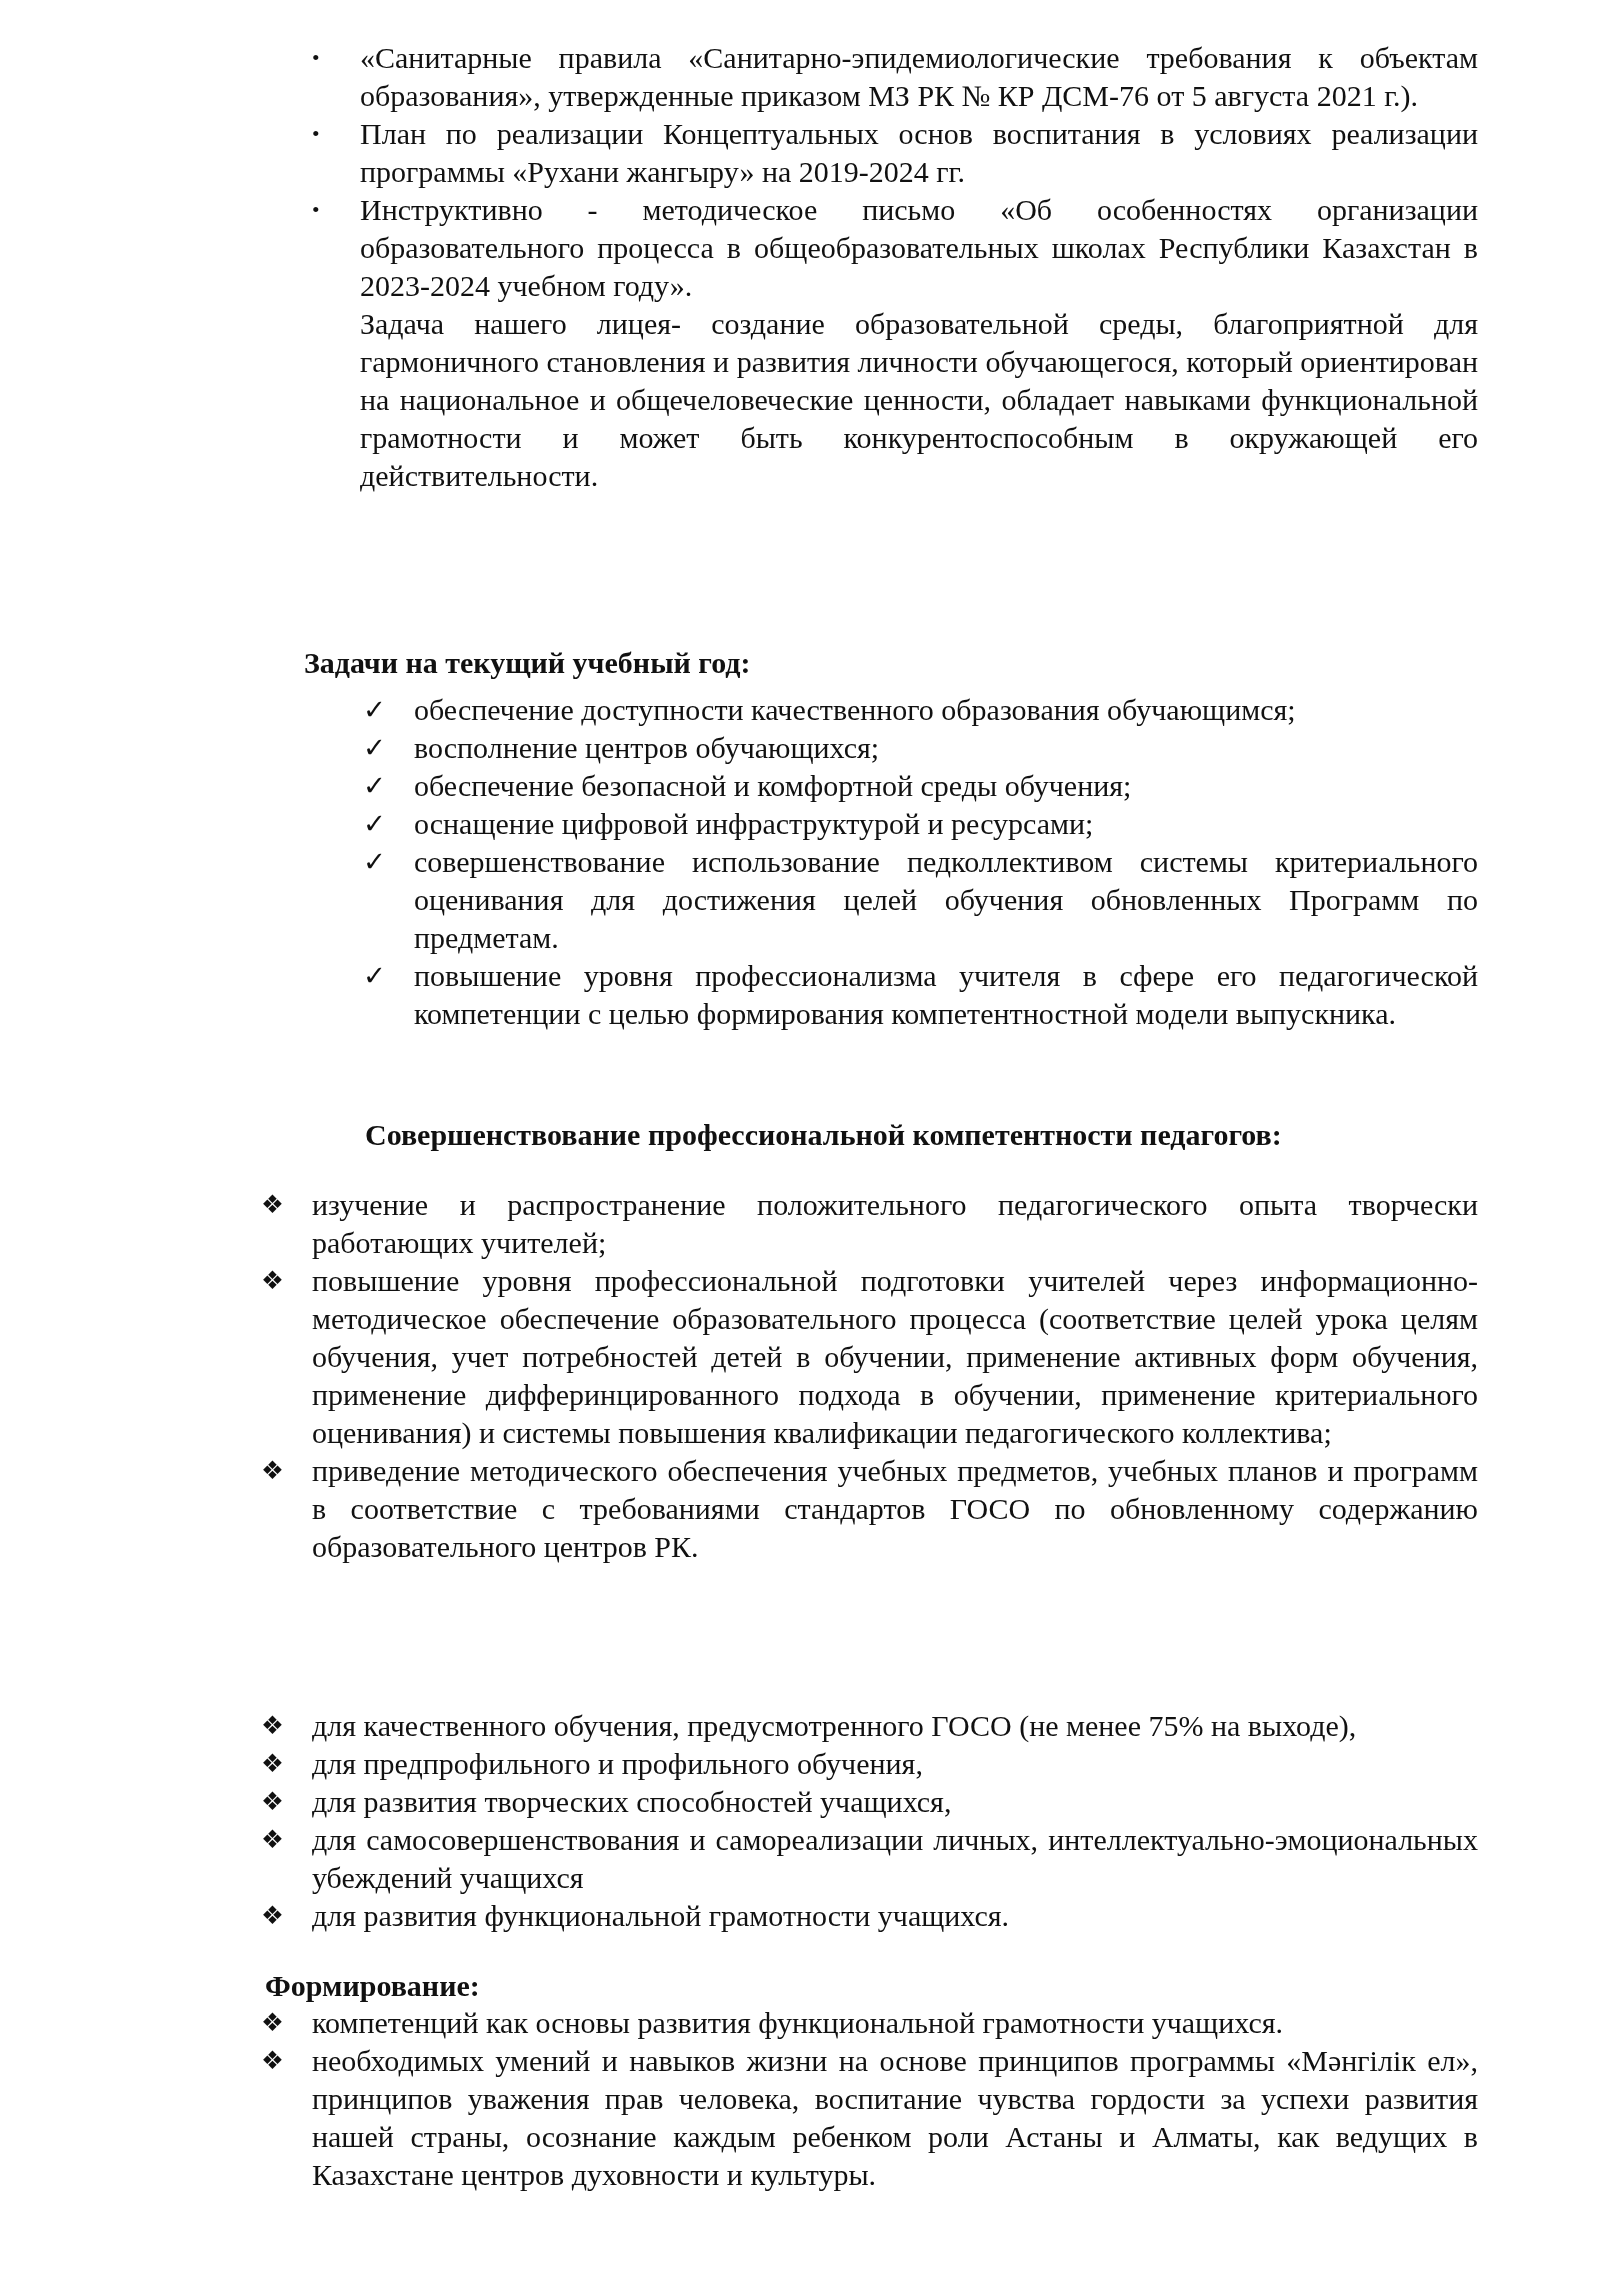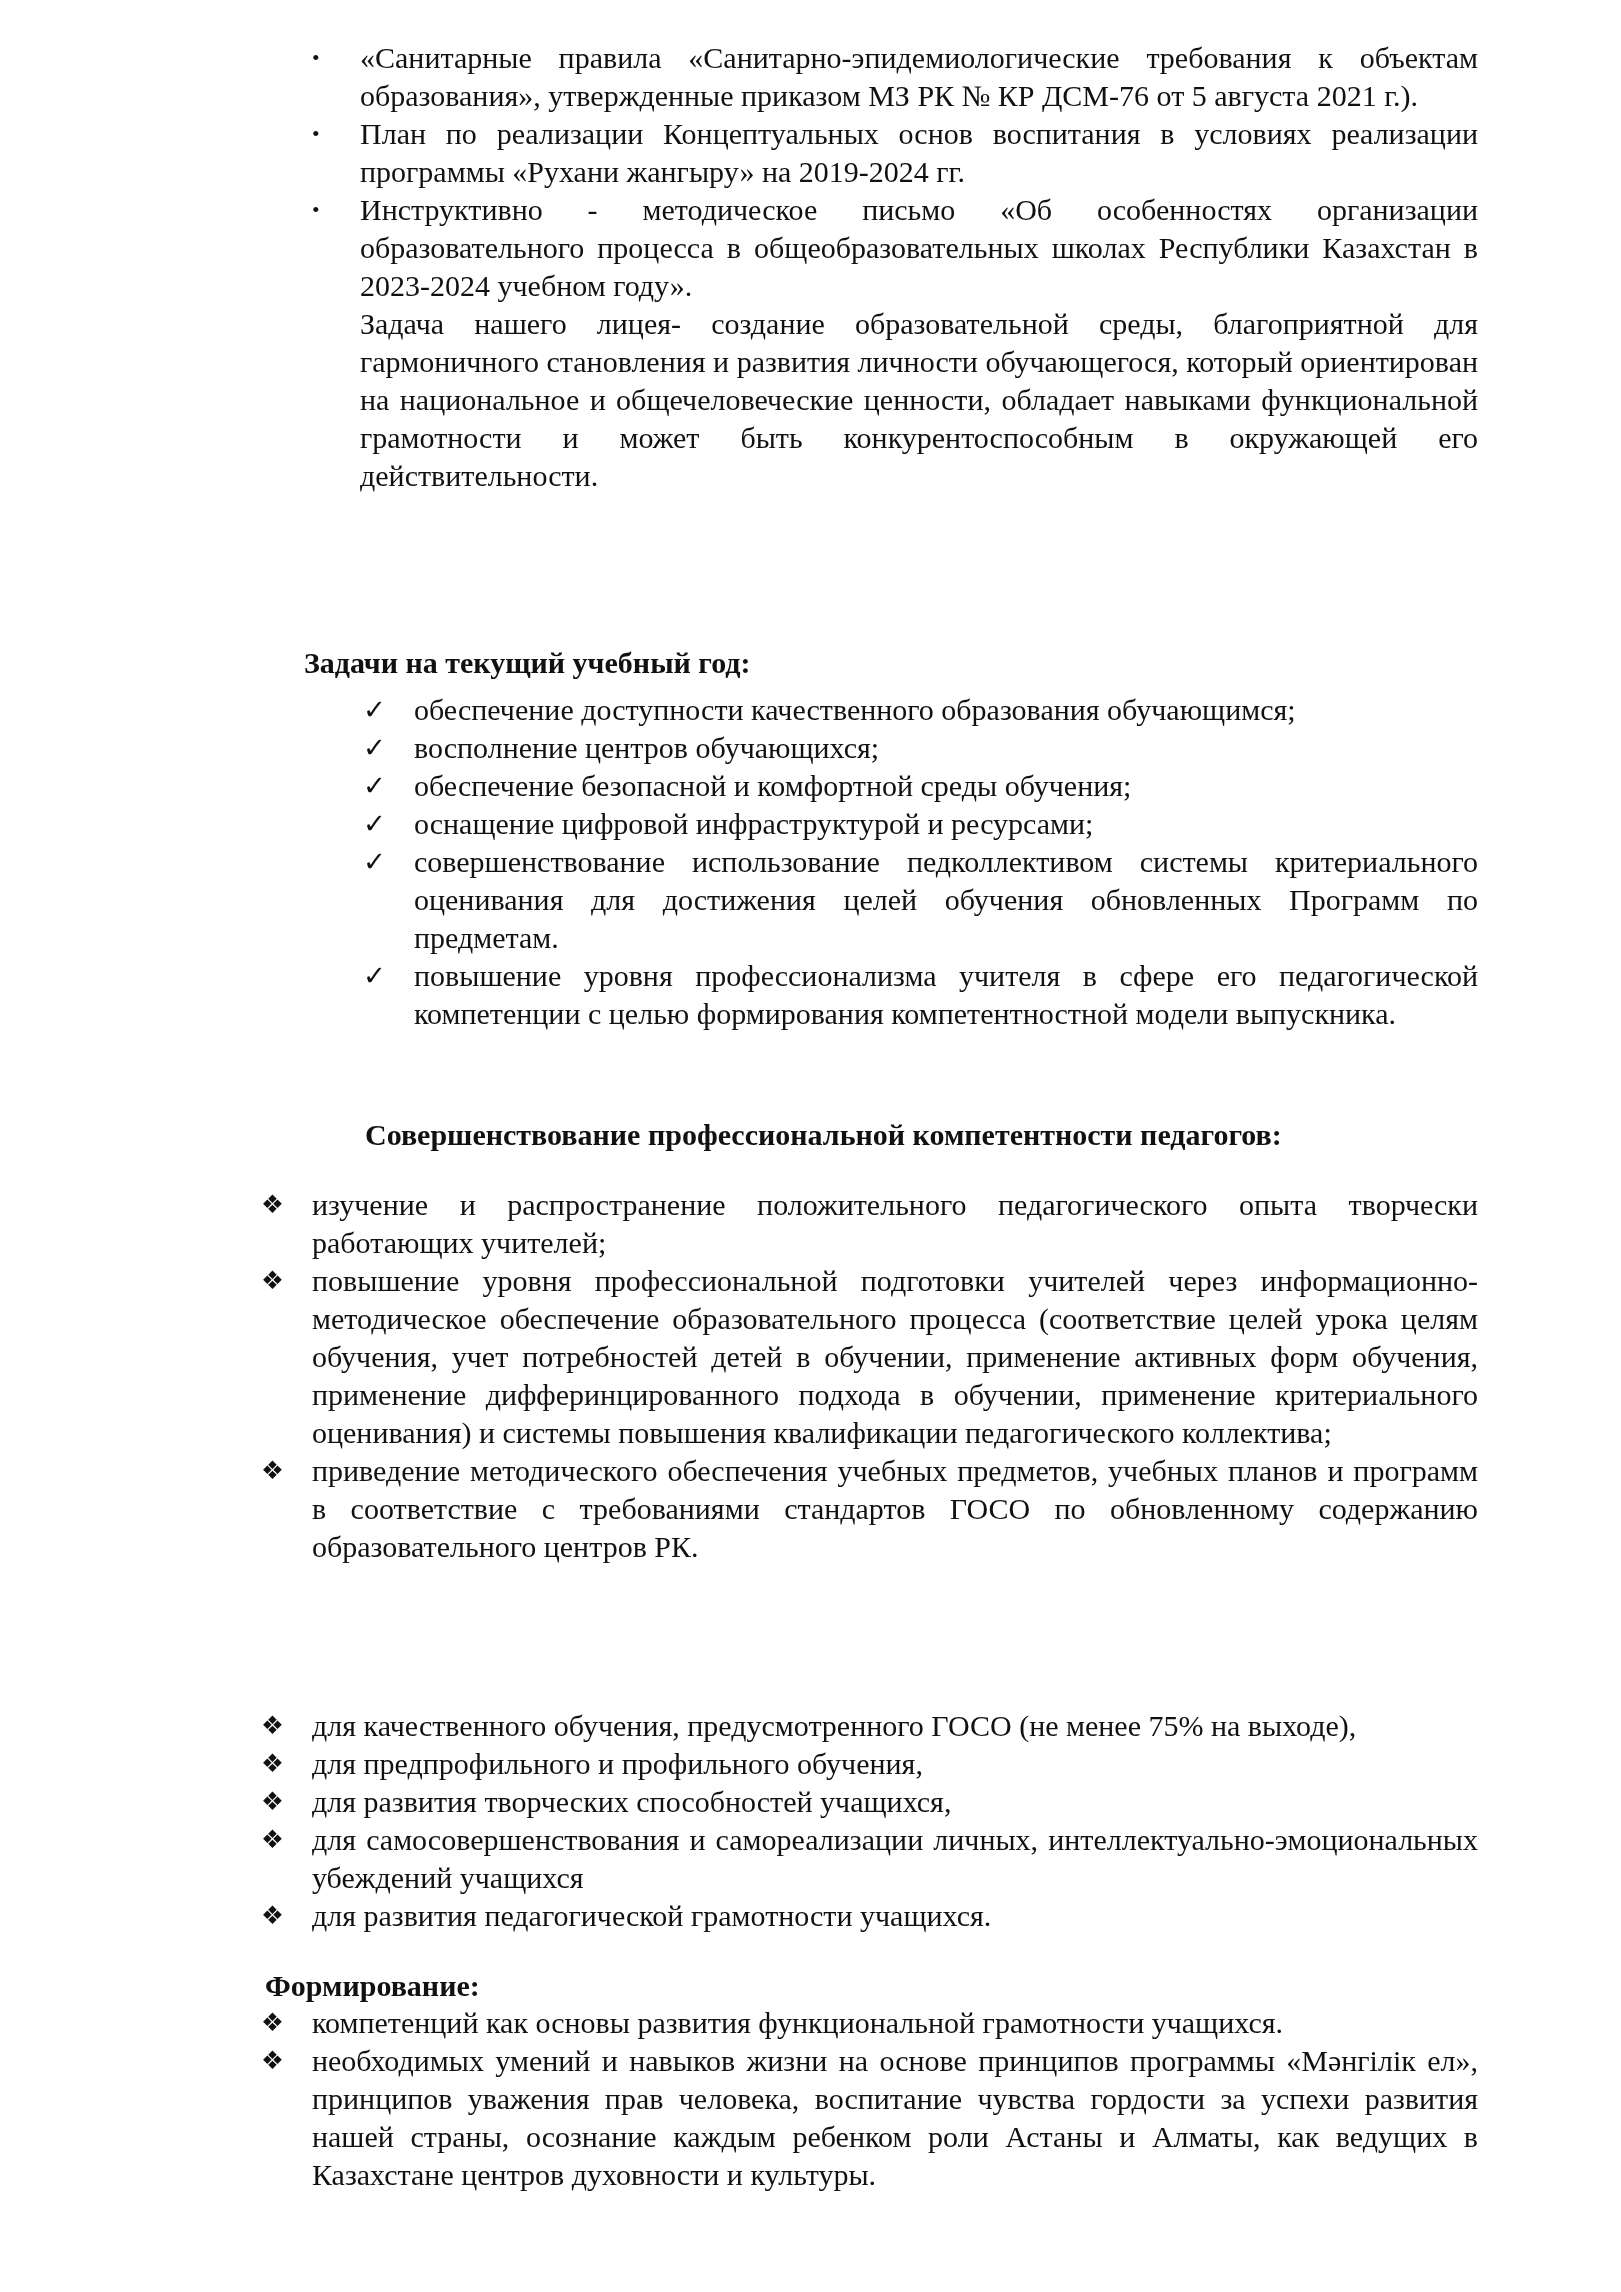--- a/index.html
+++ b/index.html
@@ -107,21 +107,21 @@
     <div class="li" style="padding-left:51px;">
       <span class="mark diamond">❖</span>
       <span class="txt">для развития творческих способностей учащихся,</span>
     </div>
     <div class="li" style="padding-left:51px;">
       <span class="mark diamond">❖</span>
       <span class="txt just">для самосовершенствования и самореализации личных, интеллектуально-эмоциональных убеждений учащихся</span>
     </div>
     <div class="li" style="padding-left:51px;">
       <span class="mark diamond">❖</span>
-      <span class="txt">для развития педагогической грамотности учащихся.</span>
+      <span class="txt">для развития функциональной грамотности учащихся.</span>
     </div>
   </div>
 
   <div class="blk bold" style="left:265px; top:1967px;">Формирование:</div>
 
   <div class="blk" style="left:261px; top:2004px; width:1217px;">
     <div class="li" style="padding-left:51px;">
       <span class="mark diamond">❖</span>
       <span class="txt">компетенций как основы развития функциональной грамотности учащихся.</span>
     </div>

